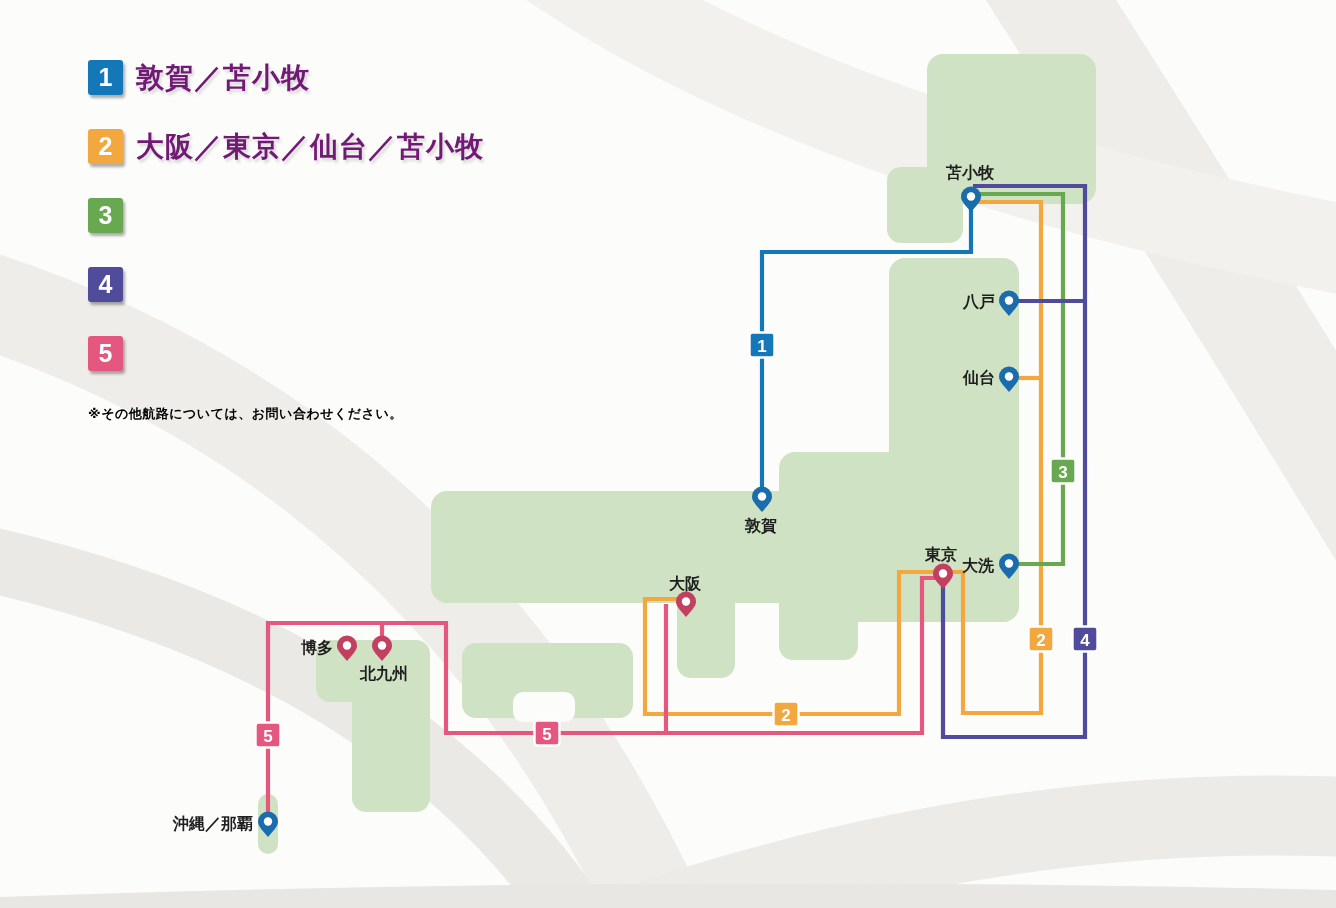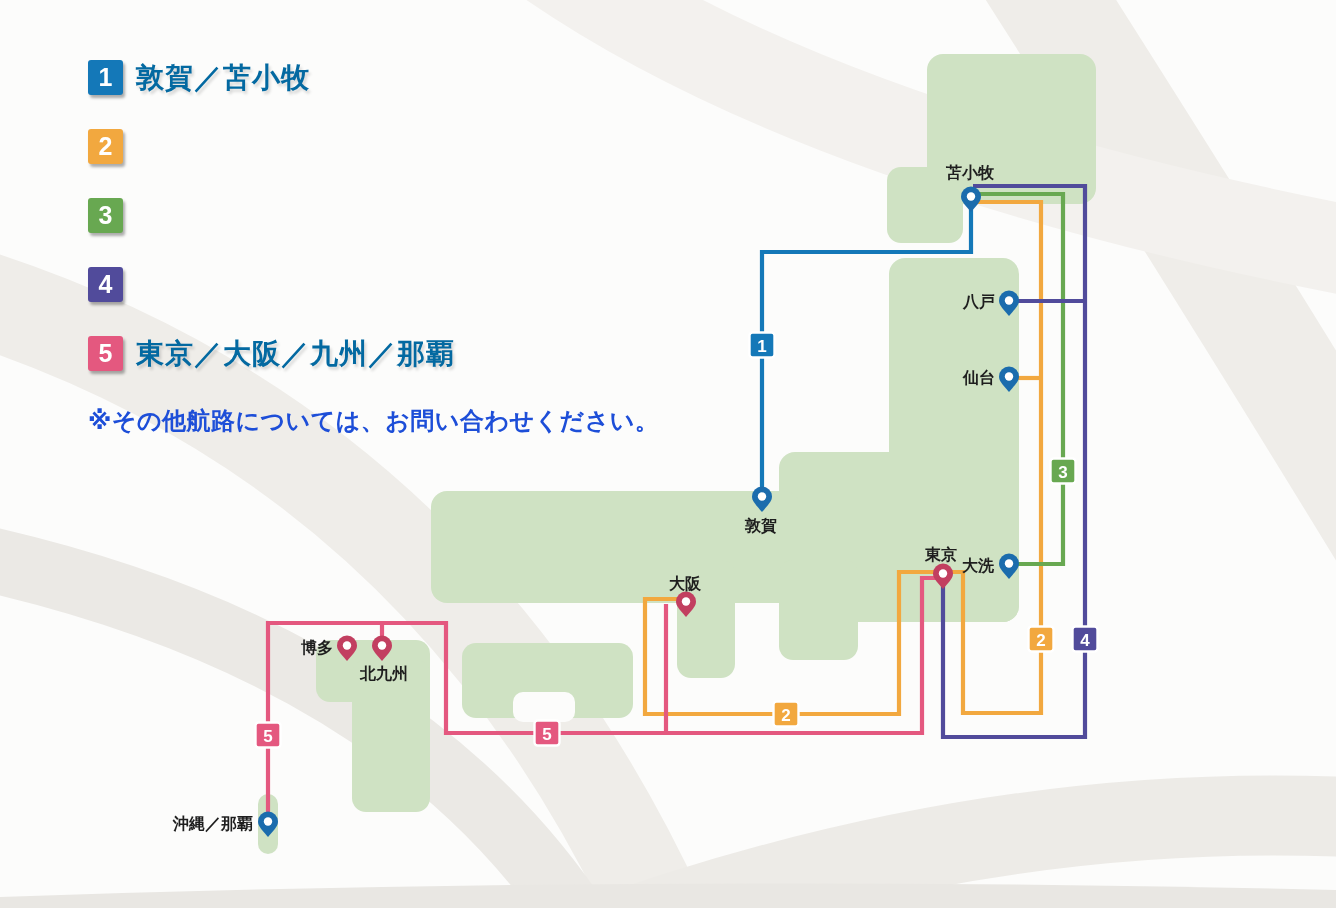--- a/index.html
+++ b/index.html
@@ -24,28 +24,28 @@
     height:35px;margin-bottom:34px;
   }
   .legend-num{
     width:35px;height:35px;flex:0 0 35px;
     border-radius:3px;
     display:flex;align-items:center;justify-content:center;
     color:#ffffff;font-size:25px;font-weight:bold;
     box-shadow:2px 3px 3px rgba(0,0,0,.32);
   }
   .legend-label{
-    font-size:28px;font-weight:700;color:#0369a1;
+    font-size:28px;font-weight:700;color:#701a75;
     letter-spacing:1px;line-height:1;
     text-shadow:2px 3px 3px rgba(0,0,0,.15);
     white-space:nowrap;
   }
   .legend-note{
     margin-top:31px;
-    font-size:24px;font-weight:600;color:#1d4ed8;
+    font-size:13px;font-weight:600;color:#000000;
     letter-spacing:.5px;white-space:nowrap;
   }
 
   
   .route{fill:none;stroke-width:4.2px;stroke-linejoin:miter;stroke-linecap:butt;}
   .badge-box{stroke:#ffffff;stroke-width:2.4px;}
   .badge-num{
     fill:#ffffff;font-size:17px;font-weight:bold;
     text-anchor:middle;
     font-family:"Liberation Sans","DejaVu Sans",sans-serif;
@@ -199,27 +199,27 @@
     </g>
   </svg>
 
   <div class="legend">
     <div class="legend-item">
       <span class="legend-num" style="background: rgb(20, 120, 184);">1</span>
       <span class="legend-label">敦賀／苫小牧</span>
     </div>
     <div class="legend-item">
       <span class="legend-num" style="background: rgb(242, 168, 63);">2</span>
+      <span class="legend-label">大阪／東京／仙台／苫小牧</span>
     </div>
     <div class="legend-item">
       <span class="legend-num" style="background: rgb(104, 168, 81);">3</span>
     </div>
     <div class="legend-item">
       <span class="legend-num" style="background: rgb(81, 75, 155);">4</span>
     </div>
     <div class="legend-item">
       <span class="legend-num" style="background: rgb(228, 88, 127);">5</span>
-      <span class="legend-label">東京／大阪／九州／那覇</span>
     </div>
     <div class="legend-note">※その他航路については、お問い合わせください。</div>
   </div>
 
 </div>
 
 </body></html>

